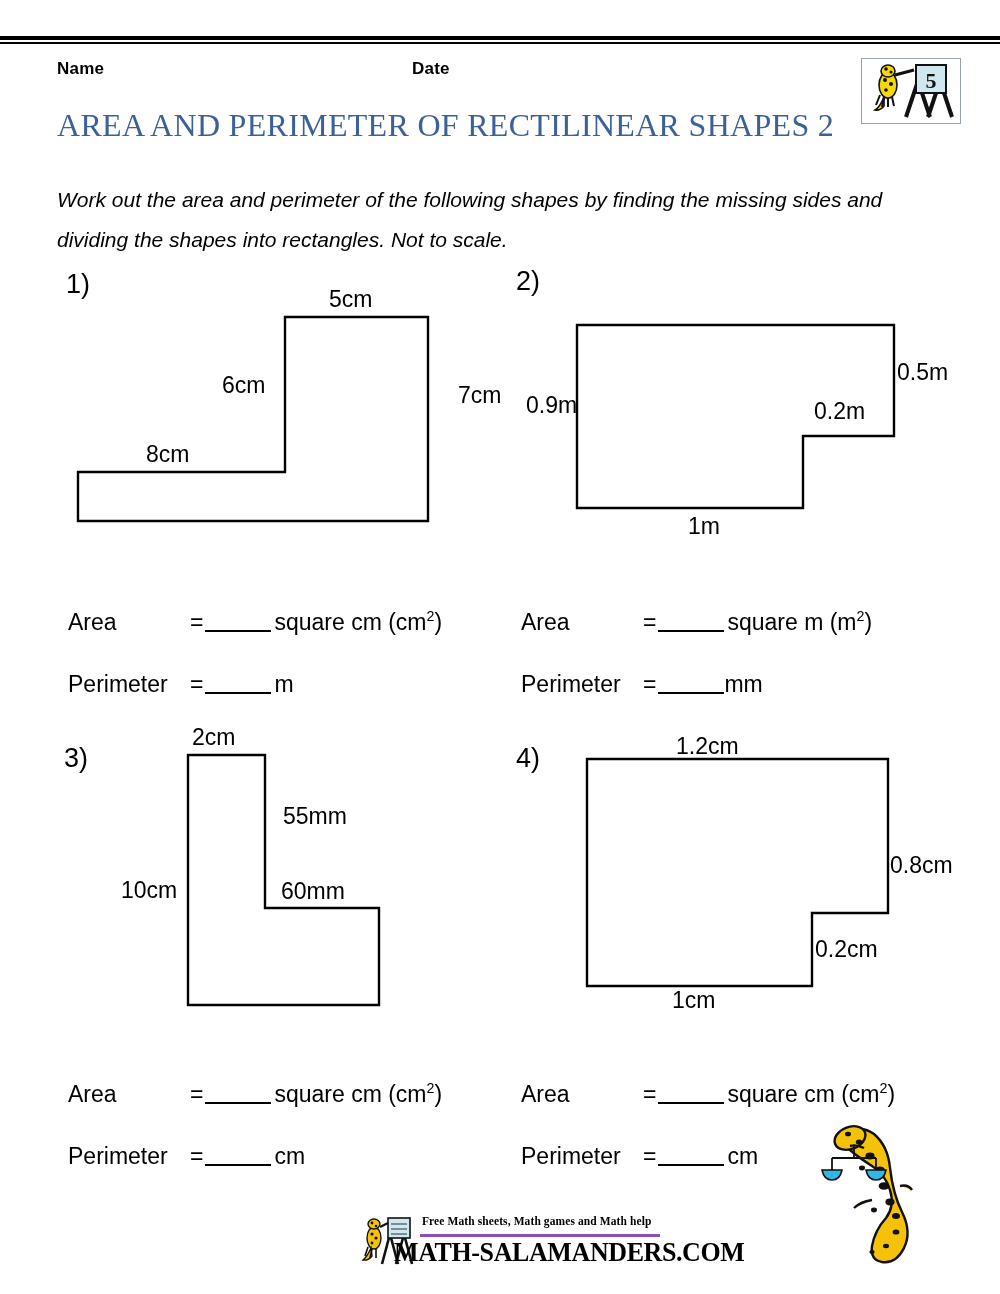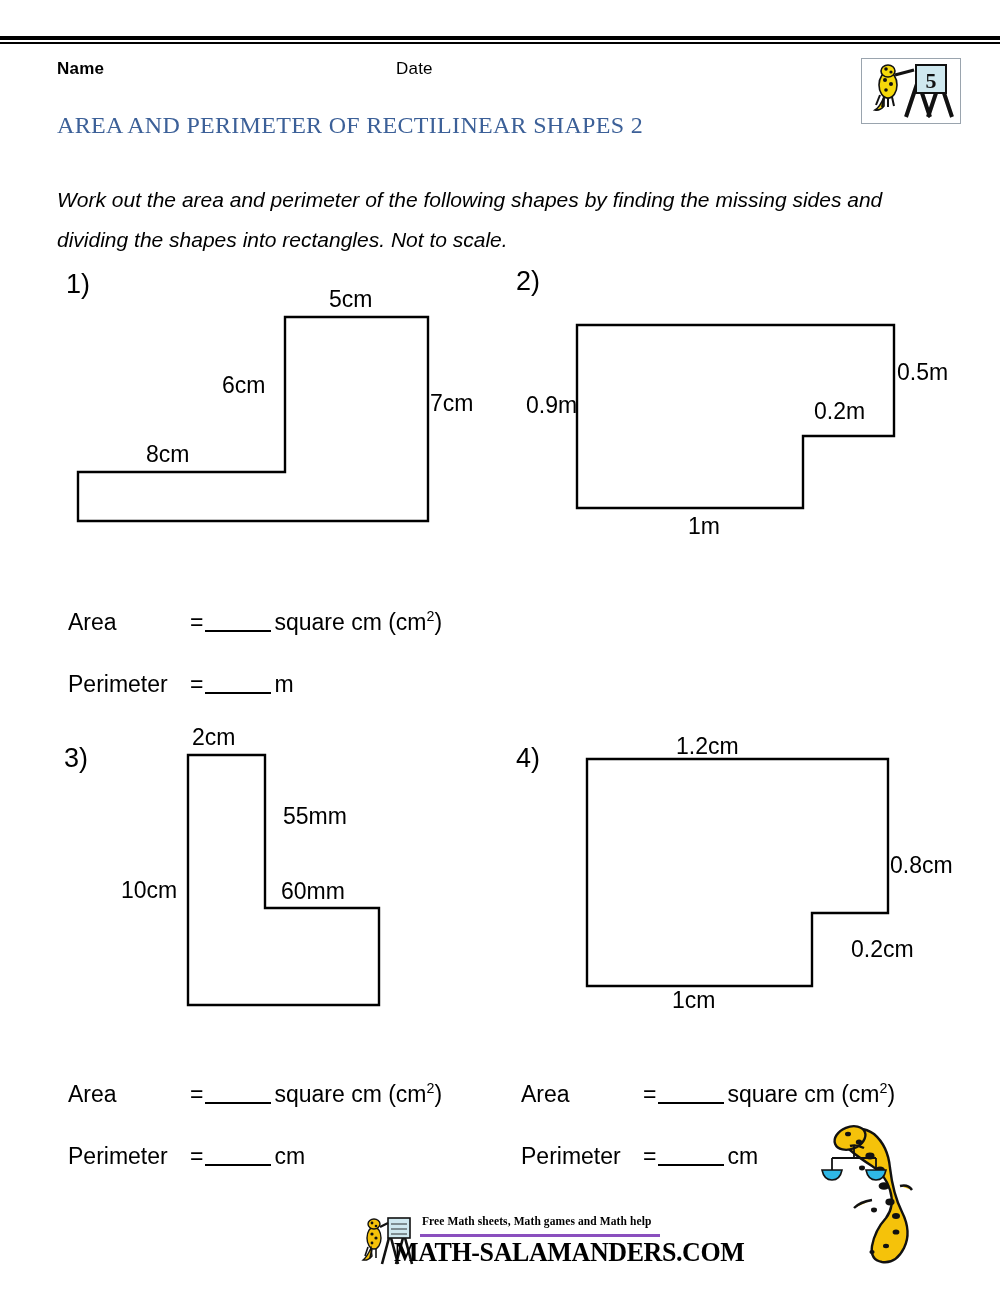--- a/index.html
+++ b/index.html
@@ -45,32 +45,32 @@
   .name-label {
     position: absolute;
     left: 57px;
     top: 59px;
     font-size: 17px;
     font-weight: bold;
     letter-spacing: .2px;
   }
   .date-label {
     position: absolute;
-    left: 396px;
+    left: 412px;
     top: 59px;
     font-size: 17px;
-    font-weight: normal;
+    font-weight: bold;
     letter-spacing: .2px;
   }
   .worksheet-title {
     position: absolute;
     left: 57px;
     top: 108px;
     font-family: "Liberation Serif", serif;
-    font-size: 24px;
+    font-size: 32px;
     line-height: 34px;
     color: #3c6098;
     letter-spacing: .3px;
     white-space: nowrap;
   }
   .instructions {
     position: absolute;
     left: 57px;
     top: 180px;
     width: 860px;
@@ -253,41 +253,49 @@
       </g>
     </svg>
   </div>
 
   <div class="qnum n1">1)</div>
   <svg class="shape-svg" style="left:60px; top:300px;" width="390" height="240" viewBox="0 0 390 240">
     <polygon points="18,221 18,172 225,172 225,17 368,17 368,221"></polygon>
   </svg>
   <div class="dim" style="left:329px; top:288px;">5cm</div>
   <div class="dim" style="left:222px; top:374px;">6cm</div>
-  <div class="dim" style="left:430px; top:392px;">7cm</div>
+  <div class="dim" style="left:430px; top:384px;padding-left:28px;">7cm</div>
   <div class="dim" style="left:146px; top:443px;">8cm</div>
 
   <div class="answer-block ab1">
     <div class="ans-row">
       <span class="ans-key">Area</span><span>=</span><span class="ans-blank"></span><span>square cm (cm</span><sup>2</sup><span>)</span>
     </div>
     <div class="ans-row">
       <span class="ans-key">Perimeter</span><span>=</span><span class="ans-blank"></span><span>m</span>
     </div>
   </div>
 
   <div class="qnum n2">2)</div>
   <svg class="shape-svg" style="left:560px; top:310px;" width="360" height="215" viewBox="0 0 360 215">
     <polygon points="17,15 334,15 334,126 243,126 243,198 17,198"></polygon>
   </svg>
   <div class="dim" style="left:897px; top:361px;">0.5m</div>
   <div class="dim" style="left:526px; top:394px;">0.9m</div>
   <div class="dim" style="left:814px; top:400px;">0.2m</div>
   <div class="dim" style="left:688px; top:515px;">1m</div>
 
+  <div class="answer-block ab2">
+    <div class="ans-row">
+      <span class="ans-key">Area</span><span>=</span><span class="ans-blank"></span><span>square m (m</span><sup>2</sup><span>)</span>
+    </div>
+    <div class="ans-row">
+      <span class="ans-key">Perimeter</span><span>=</span><span class="ans-blank tight"></span><span>mm</span>
+    </div>
+  </div>
 
   <div class="qnum n3">3)</div>
   <svg class="shape-svg" style="left:175px; top:745px;" width="225" height="275" viewBox="0 0 225 275">
     <polygon points="13,10 90,10 90,163 204,163 204,260 13,260"></polygon>
   </svg>
   <div class="dim" style="left:192px; top:726px;">2cm</div>
   <div class="dim" style="left:271px; top:805px;margin-left:12px;">55mm</div>
   <div class="dim" style="left:121px; top:879px;">10cm</div>
   <div class="dim" style="left:281px; top:880px;">60mm</div>
 
@@ -299,21 +307,21 @@
       <span class="ans-key">Perimeter</span><span>=</span><span class="ans-blank"></span><span>cm</span>
     </div>
   </div>
 
   <div class="qnum n4">4)</div>
   <svg class="shape-svg" style="left:575px; top:748px;" width="330" height="255" viewBox="0 0 330 255">
     <polygon points="12,11 313,11 313,165 237,165 237,238 12,238"></polygon>
   </svg>
   <div class="dim" style="left:676px; top:735px;">1.2cm</div>
   <div class="dim" style="left:890px; top:813px;margin-top:41px;">0.8cm</div>
-  <div class="dim" style="left:815px; top:938px;padding-left:36px;">0.2cm</div>
+  <div class="dim" style="left:815px; top:938px;">0.2cm</div>
   <div class="dim" style="left:664px; top:989px;margin-left:8px;">1cm</div>
 
   <div class="answer-block ab4">
     <div class="ans-row">
       <span class="ans-key">Area</span><span>=</span><span class="ans-blank"></span><span>square cm (cm</span><sup>2</sup><span>)</span>
     </div>
     <div class="ans-row">
       <span class="ans-key">Perimeter</span><span>=</span><span class="ans-blank"></span><span>cm</span>
     </div>
   </div>

